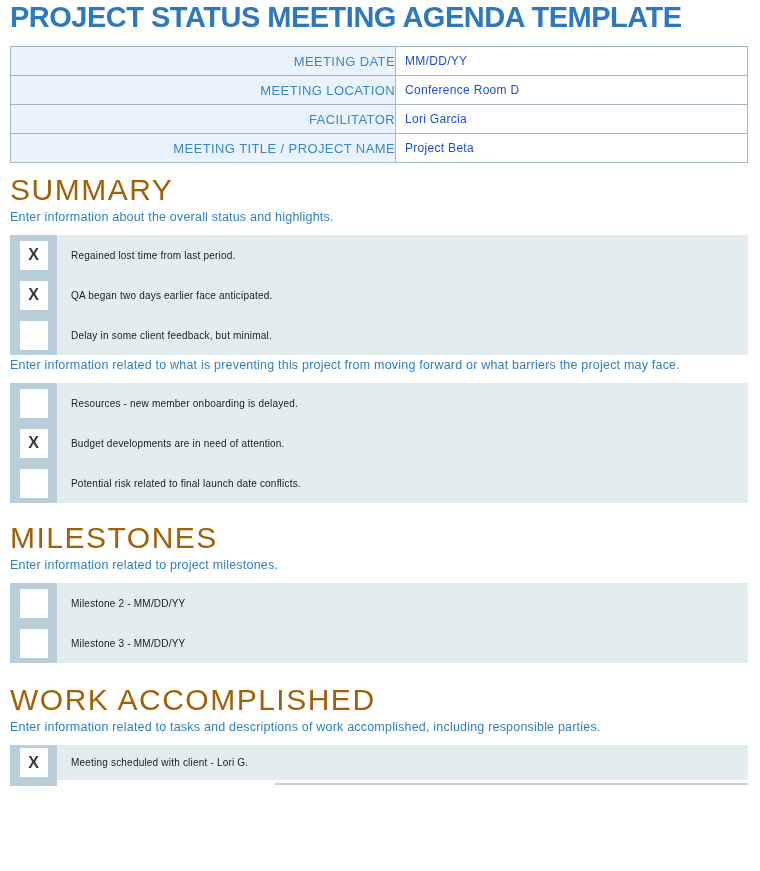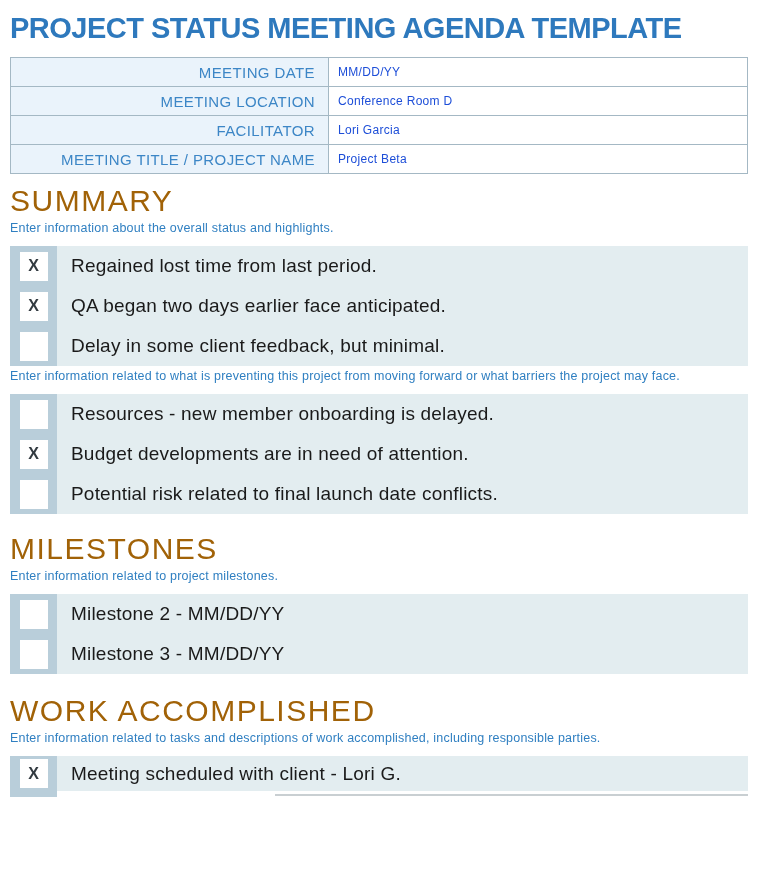--- a/index.html
+++ b/index.html
@@ -2,28 +2,28 @@
 <html><head>
 <meta charset="utf-8">
 <style>
   * { margin:0; padding:0; box-sizing:border-box; }
   html,body { width:760px; height:871px; background:#fff; overflow:hidden;
               font-family:"Liberation Sans", sans-serif; }
   .page { width:760px; height:871px; padding:0 12px 0 10px; position:relative; }
 
   
   .doc-title { color:#2e79bd; font-weight:bold; font-size:29px; line-height:32px;
-               padding-top:12px; letter-spacing:-0.5px; white-space:nowrap; }
+               padding-top:1px; letter-spacing:-0.5px; white-space:nowrap; }
 
   
   .info-table { margin-top:13px; width:738px; border-top:1px solid #a4b8c4; }
   .info-row { display:flex; border:1px solid #a4b8c4; border-top:none; height:29px; }
-  .info-label { width:318px; background:#eaf3fb; border-right:1px solid #a4b8c4;
+  .info-label { width:385px; background:#eaf3fb; border-right:1px solid #a4b8c4;
                 display:flex; align-items:center; justify-content:flex-end;
-                padding-right:13px; color:#3c86c6; font-size:15px; letter-spacing:0.4px; }
+                color:#3c86c6; font-size:13px; letter-spacing:0.4px; }
   .info-value { flex:1; background:#fff; display:flex; align-items:center;
                 padding-left:9px; color:#1d4ed8; font-size:12px; letter-spacing:0.3px; }
 
   
   .section-heading { color:#a16207; font-weight:300; font-size:30px; line-height:34px;
                      letter-spacing:1.5px; margin-top:10px; }
   .section:nth-of-type(3) .section-heading { margin-top:18px; }
   .section:nth-of-type(4) .section-heading { margin-top:20px; }
   .section-subtitle { color:#2f7fc1; font-size:12.5px; line-height:15px;
                       margin:3px 0 10px 0; letter-spacing:0.2px; }
@@ -31,21 +31,21 @@
   
   .checklist { width:738px; }
   .check-row { display:flex; height:40px; }
   .section:nth-of-type(4) .check-row { height:35px; }
   .check-col { width:47px; background:#b9ceda; display:flex;
                align-items:center; justify-content:center; flex:0 0 47px; }
   .checkbox { width:28px; height:29px; background:#fff; display:flex;
               align-items:center; justify-content:center;
               color:#333b41; font-weight:bold; font-size:16px; }
   .row-body { flex:1; background:#e3edf0; display:flex; align-items:center;
-              padding-left:14px; color:#1a1a1a; font-size:19px; letter-spacing:0.2px; }
+              padding-left:14px; color:#1a1a1a; font-size:10px; letter-spacing:0.2px; }
 
   
   .bottom-cutoff { position:relative; height:6px; width:738px; }
   .cutoff-strip { position:absolute; left:0; top:0; width:47px; height:6px; background:#b9ceda; }
   .cutoff-line { position:absolute; left:265px; right:0; top:3px; height:2px; background:#c9cfd2; }
 </style>
 </head>
 <body>
 
 <div class="page">

